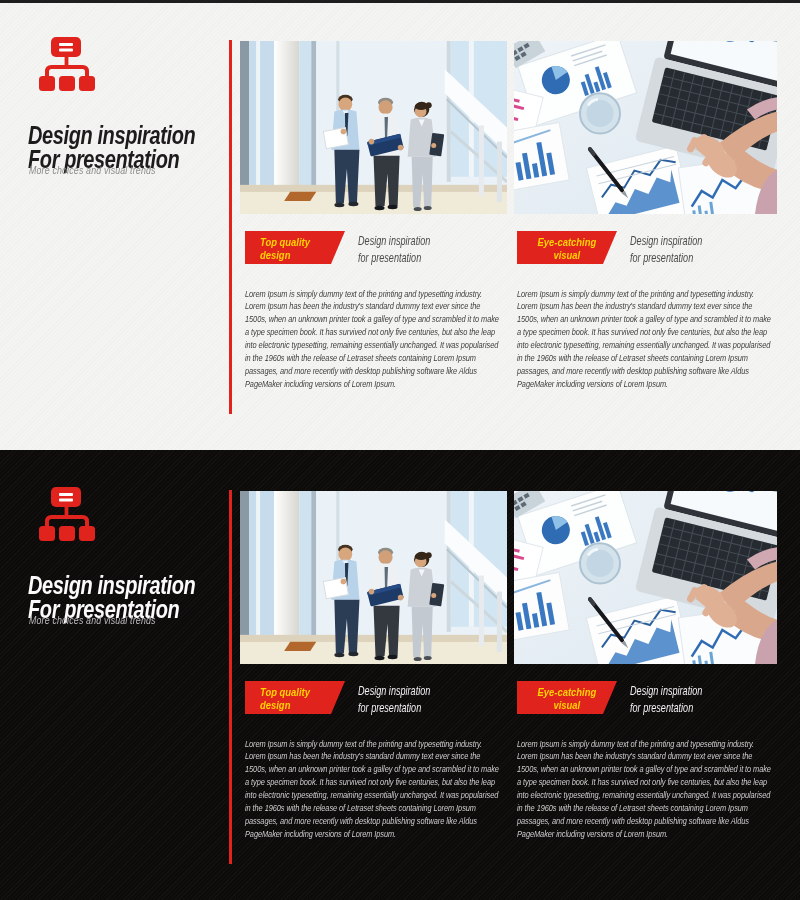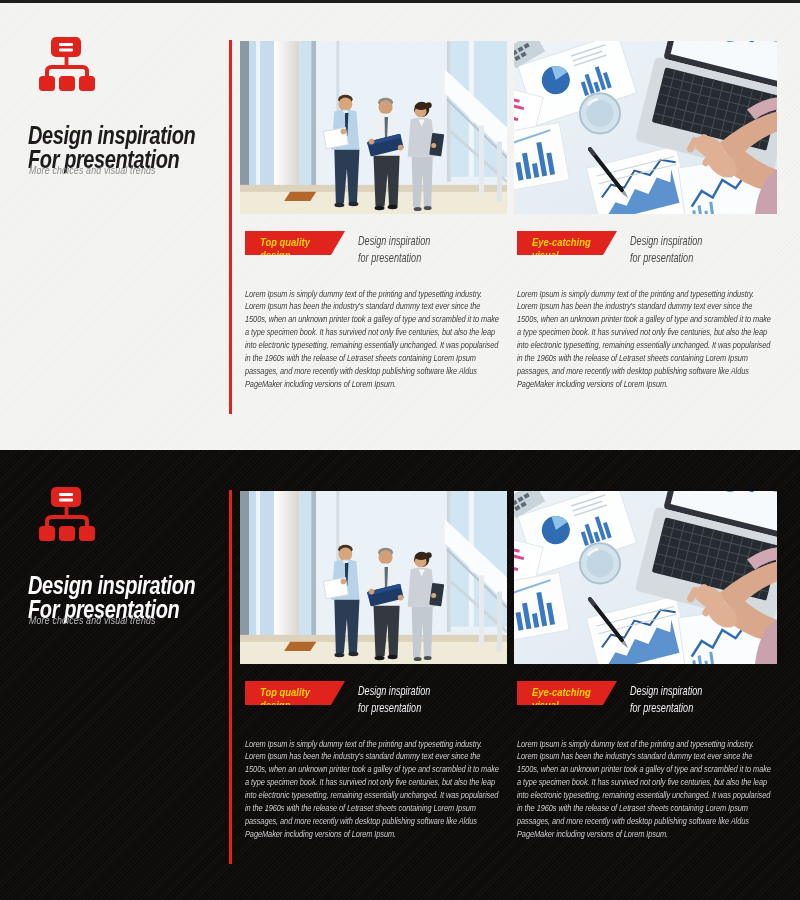--- a/index.html
+++ b/index.html
@@ -38,28 +38,28 @@
   .red-line{position:absolute;left:229px;top:40px;width:3px;height:374px;background:#e0231d;}
 
   
   .photo{position:absolute;top:41px;height:173px;overflow:hidden;background:#dfe9f1;}
   .photo--left{left:240px;width:267px;}
   .photo--right{left:514px;width:263px;}
   .photo svg{display:block;width:100%;height:100%;}
 
   
   .badge{
-    position:absolute;top:231px;width:100px;height:24px;
+    position:absolute;top:231px;width:100px;height:33px;
     background:#e0231d;
     clip-path:polygon(0 0,100% 0,calc(100% - 14px) 100%,0 100%);
     color:#ffd400;font-weight:bold;font-size:11.5px;line-height:13.5px;
     padding:4.5px 0 0 15px;box-sizing:border-box;
   }
   .badge--c1{left:245px;}
-  .badge--c2{left:517px;}
+  .badge--c2{left:517px;text-align:center;}
   .badge span{display:block;transform:scaleX(.82);transform-origin:0 0;white-space:nowrap;}
 
   
   .heading{position:absolute;top:233px;font-size:13px;line-height:16.5px;color:#4a4a4a;}
   .slide--dark .heading{color:#f2f2f2;}
   .heading--c1{left:358px;}
   .heading--c2{left:630px;}
   .heading span{display:block;transform:scaleX(.7);transform-origin:0 0;white-space:nowrap;}
 
   

